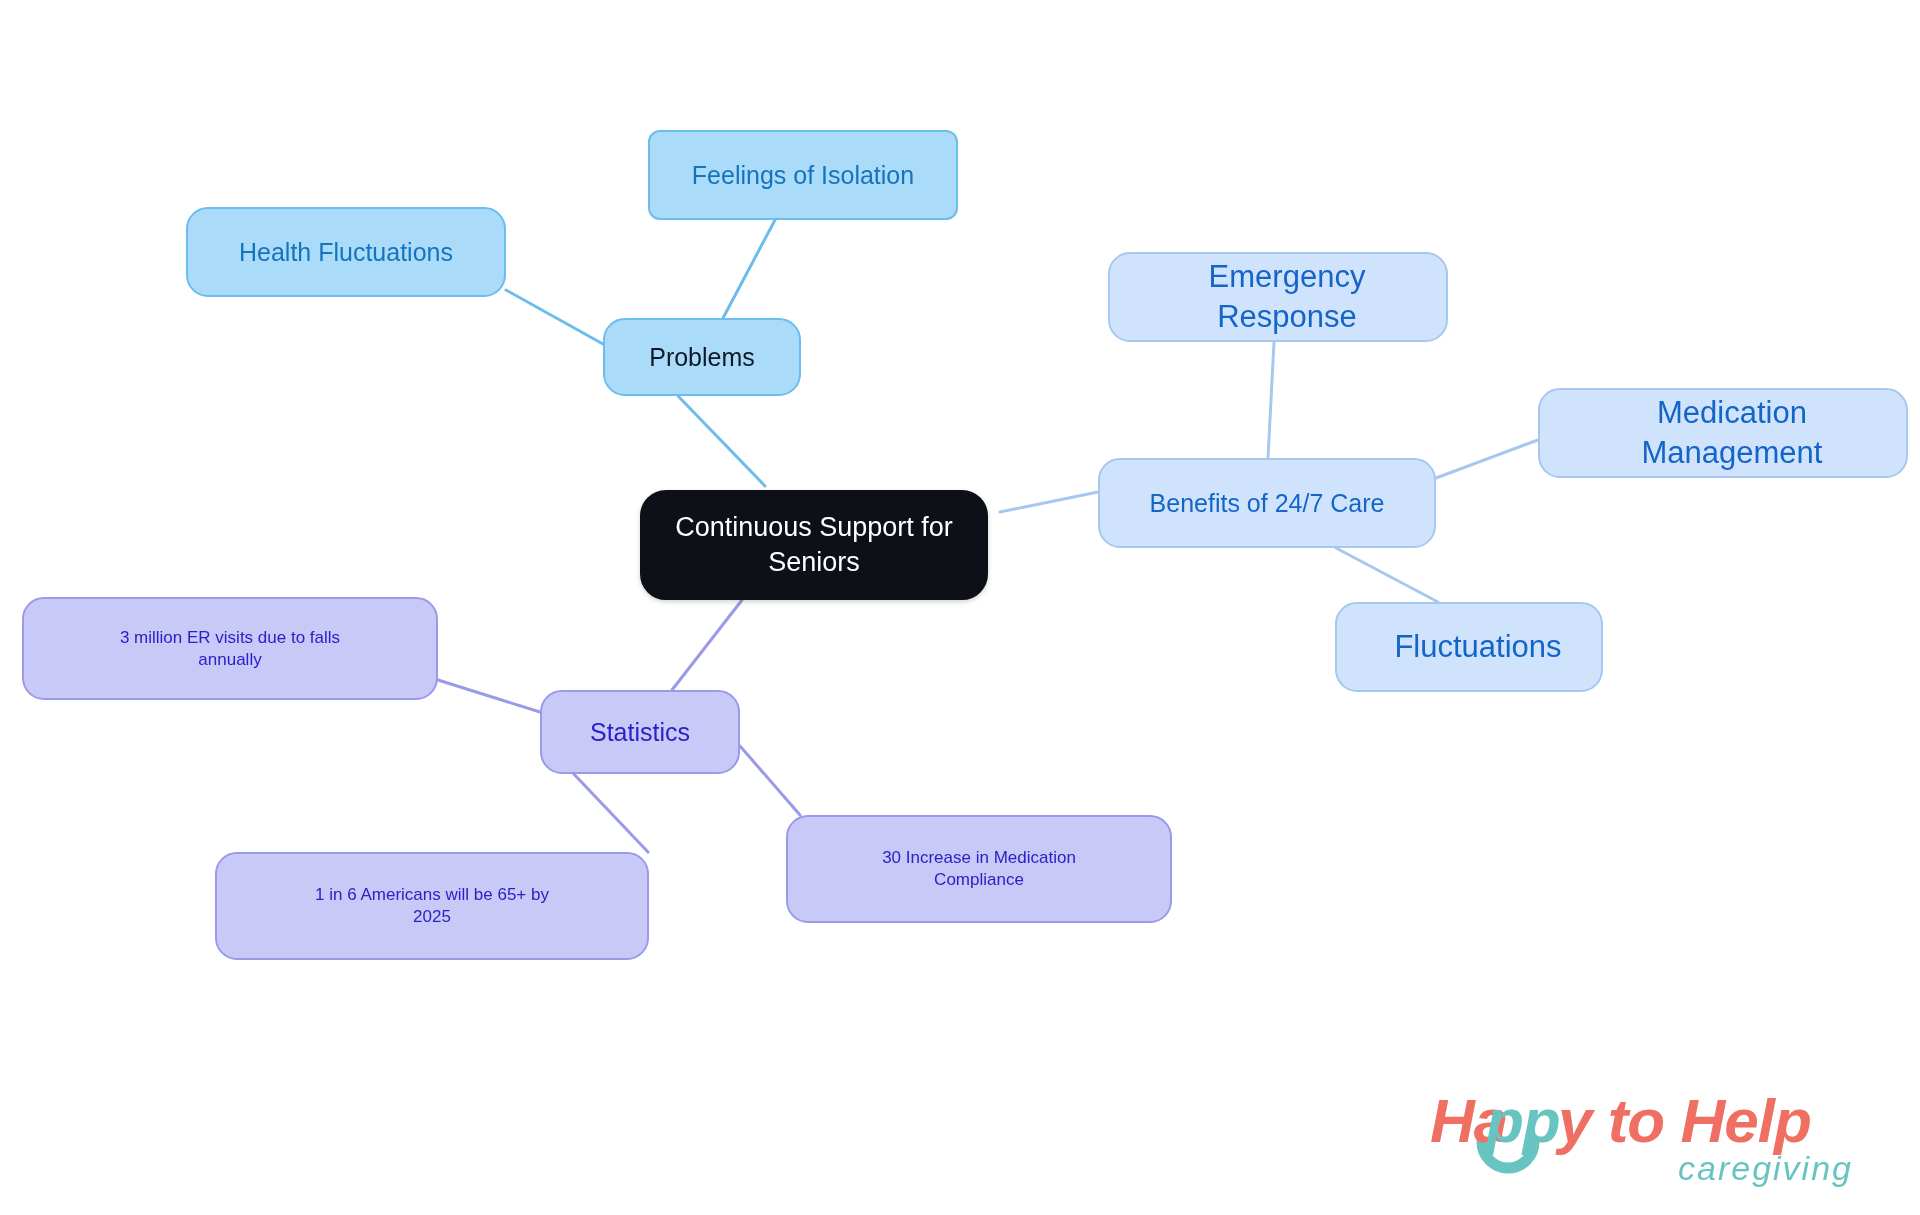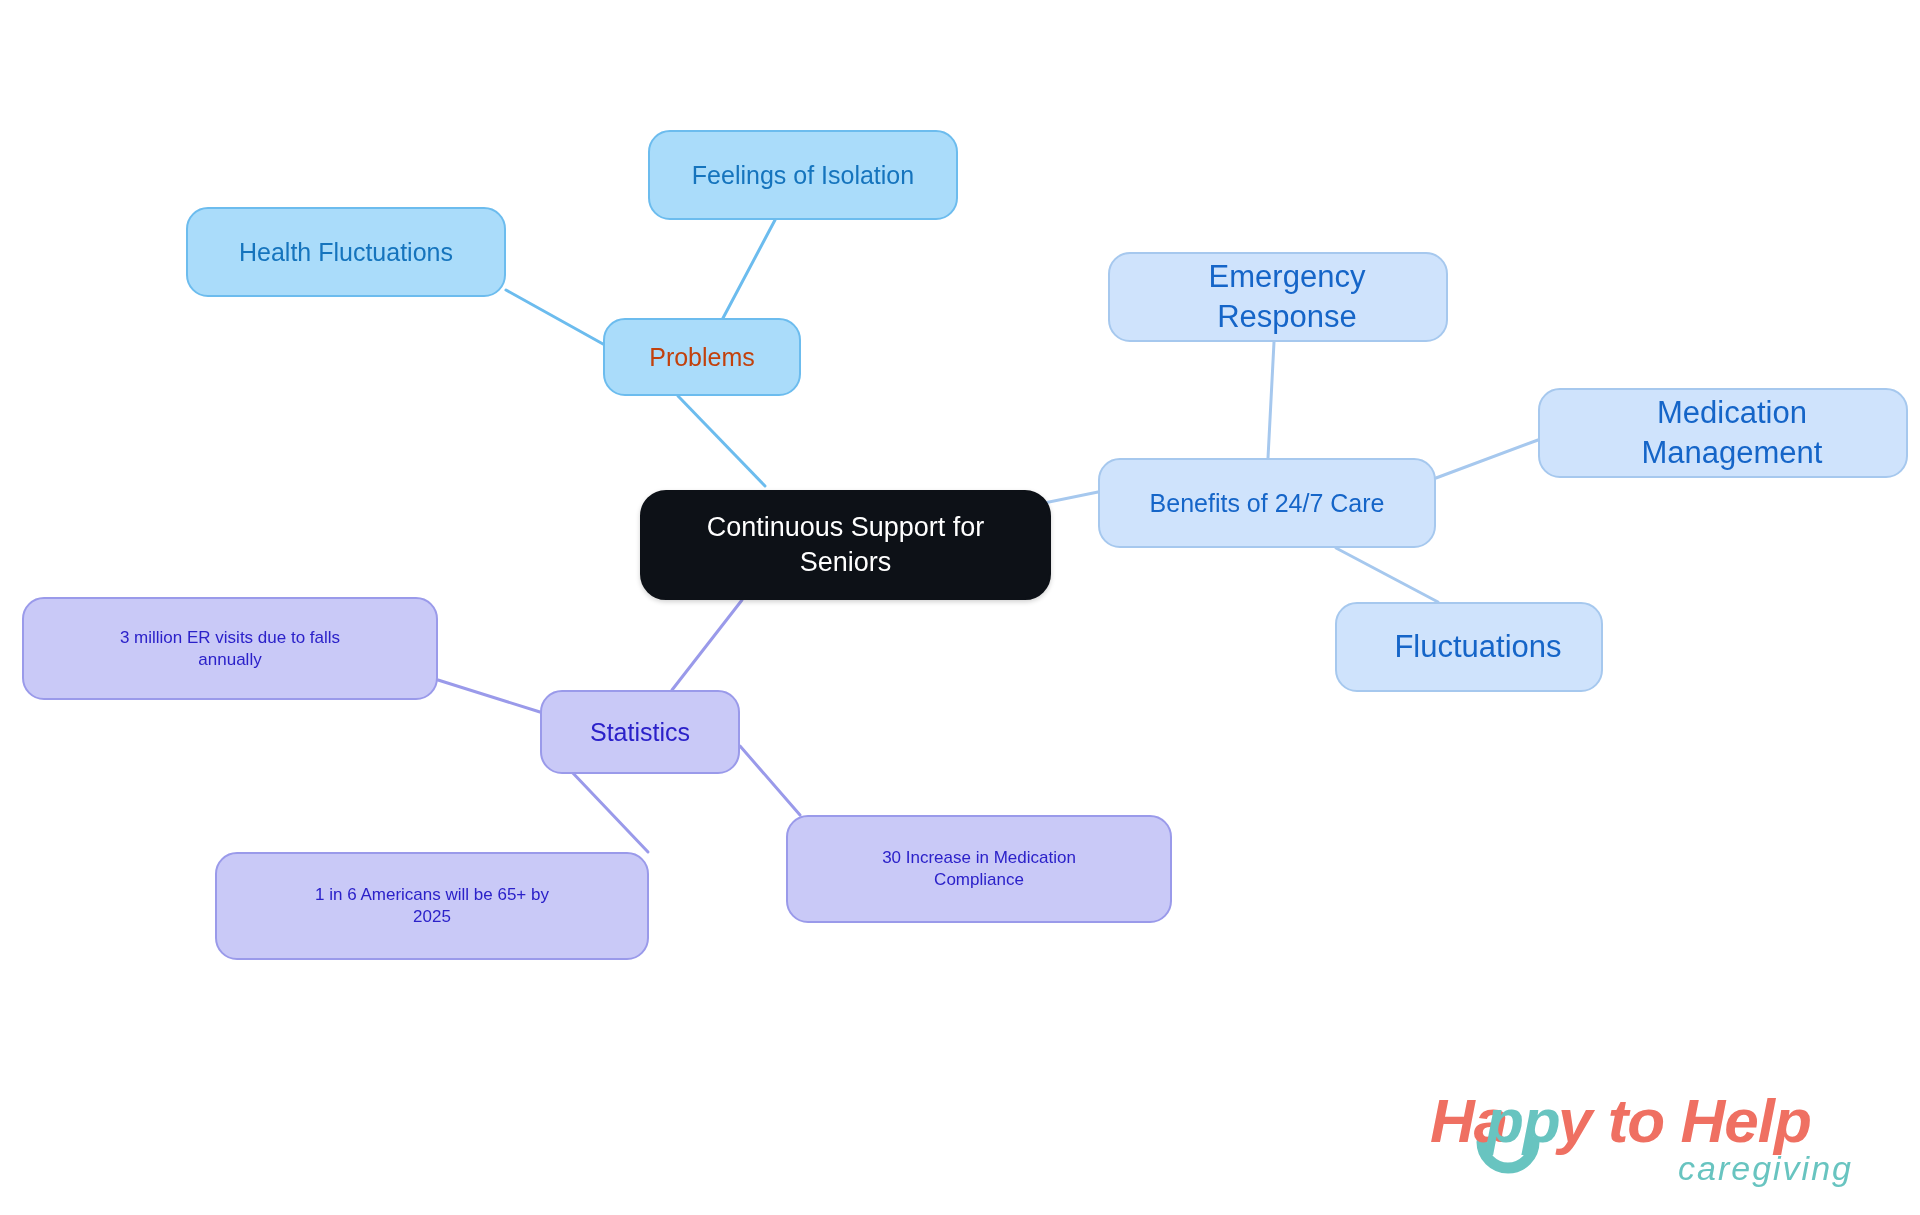--- a/index.html
+++ b/index.html
@@ -46,21 +46,21 @@
     background: #0d1117;
     border-color: #0d1117;
     color: #ffffff;
     font-size: 27px;
     border-radius: 26px;
     box-shadow: 0 2px 5px rgba(0,0,0,0.18);
   }
   .node-branch-problems {
     background: #aadcfa;
     border-color: #6cbcee;
-    color: #c2410c;
+    color: #0f172a;
     font-size: 25px;
   }
   .node-leaf-problems {
     background: #aadcfa;
     border-color: #6cbcee;
     color: #1574bd;
     font-size: 25px;
   }
   .node-branch-benefits {
     background: #cfe3fc;
@@ -109,25 +109,25 @@
       <line x1="1000" y1="512" x2="1098" y2="492" stroke="#a6c8ee" stroke-width="3" stroke-linecap="round"></line>
       <line x1="1268" y1="458" x2="1274" y2="342" stroke="#a6c8ee" stroke-width="3" stroke-linecap="round"></line>
       <line x1="1436" y1="478" x2="1538" y2="440" stroke="#a6c8ee" stroke-width="3" stroke-linecap="round"></line>
       <line x1="1336" y1="548" x2="1438" y2="602" stroke="#a6c8ee" stroke-width="3" stroke-linecap="round"></line>
       <line x1="742" y1="600" x2="672" y2="690" stroke="#9a9aea" stroke-width="3" stroke-linecap="round"></line>
       <line x1="540" y1="712" x2="438" y2="680" stroke="#9a9aea" stroke-width="3" stroke-linecap="round"></line>
       <line x1="570" y1="770" x2="648" y2="852" stroke="#9a9aea" stroke-width="3" stroke-linecap="round"></line>
       <line x1="740" y1="746" x2="800" y2="815" stroke="#9a9aea" stroke-width="3" stroke-linecap="round"></line>
     </svg>
 
-  <div class="node node-root" id="node-root" style="left: 640px; top: 490px; width: 411px; height: 110px;">Continuous Support for
+  <div class="node node-root" id="node-root" style="left: 640px; top: 490px; width: 348px; height: 110px;">Continuous Support for
 Seniors</div>
 
   <div class="node node-branch-problems" id="node-problems" style="left: 603px; top: 318px; width: 198px; height: 78px;">Problems</div>
-  <div class="node node-leaf-problems" id="node-feelings-of-isolation" style="left: 648px; top: 130px; width: 310px; height: 90px;">Feelings of Isolation</div>
+  <div class="node node-leaf-problems" id="node-feelings-of-isolation" style="left: 648px; top: 130px; width: 310px; height: 90px; border-radius: 12px;">Feelings of Isolation</div>
   <div class="node node-leaf-problems" id="node-health-fluctuations" style="left: 186px; top: 207px; width: 320px; height: 90px;">Health Fluctuations</div>
 
   <div class="node node-branch-benefits" id="node-benefits-of-24-7-care" style="left: 1098px; top: 458px; width: 338px; height: 90px;">Benefits of 24/7 Care</div>
   <div class="node node-leaf-benefits" id="node-emergency-response" style="left: 1108px; top: 252px; width: 340px; height: 90px;">Emergency Response</div>
   <div class="node node-leaf-benefits" id="node-medication-management" style="left: 1538px; top: 388px; width: 370px; height: 90px;">Medication Management</div>
   <div class="node node-leaf-benefits" id="node-companionship" style="left: 1335px; top: 602px; width: 268px; height: 90px;">Fluctuations</div>
 
   <div class="node node-branch-stats" id="node-statistics" style="left: 540px; top: 690px; width: 200px; height: 84px;">Statistics</div>
   <div class="node node-leaf-stats" id="node-er-visits-falls" style="left: 22px; top: 597px; width: 416px; height: 103px;">3 million ER visits due to falls
 annually</div>

